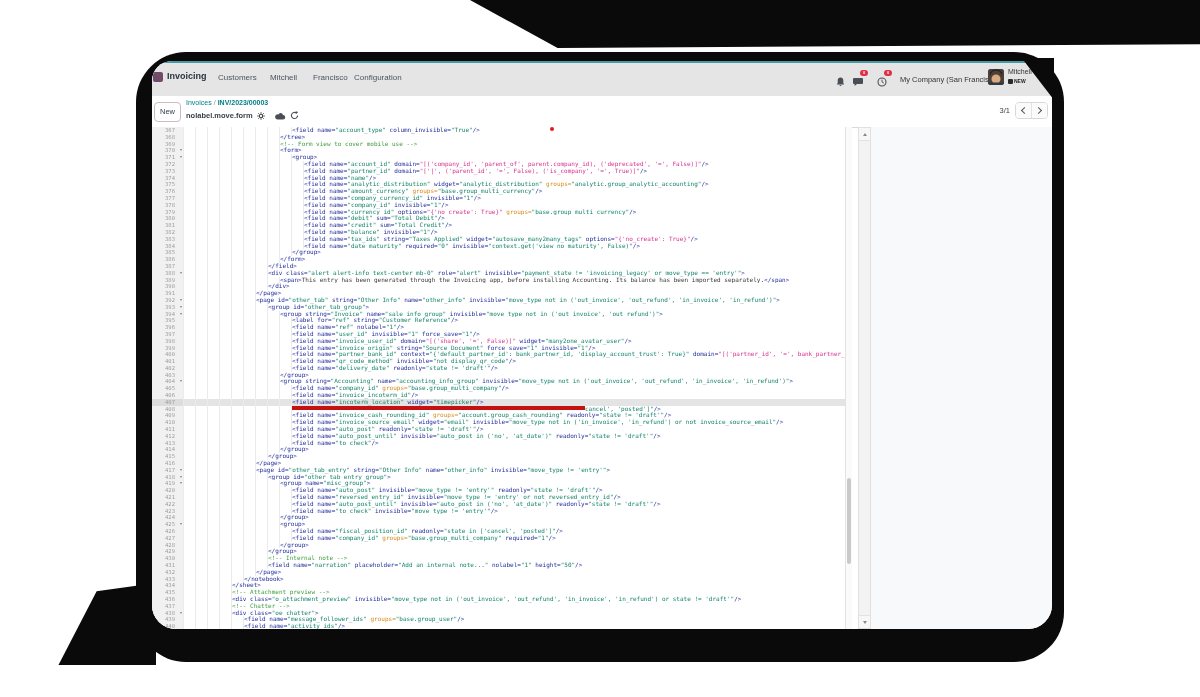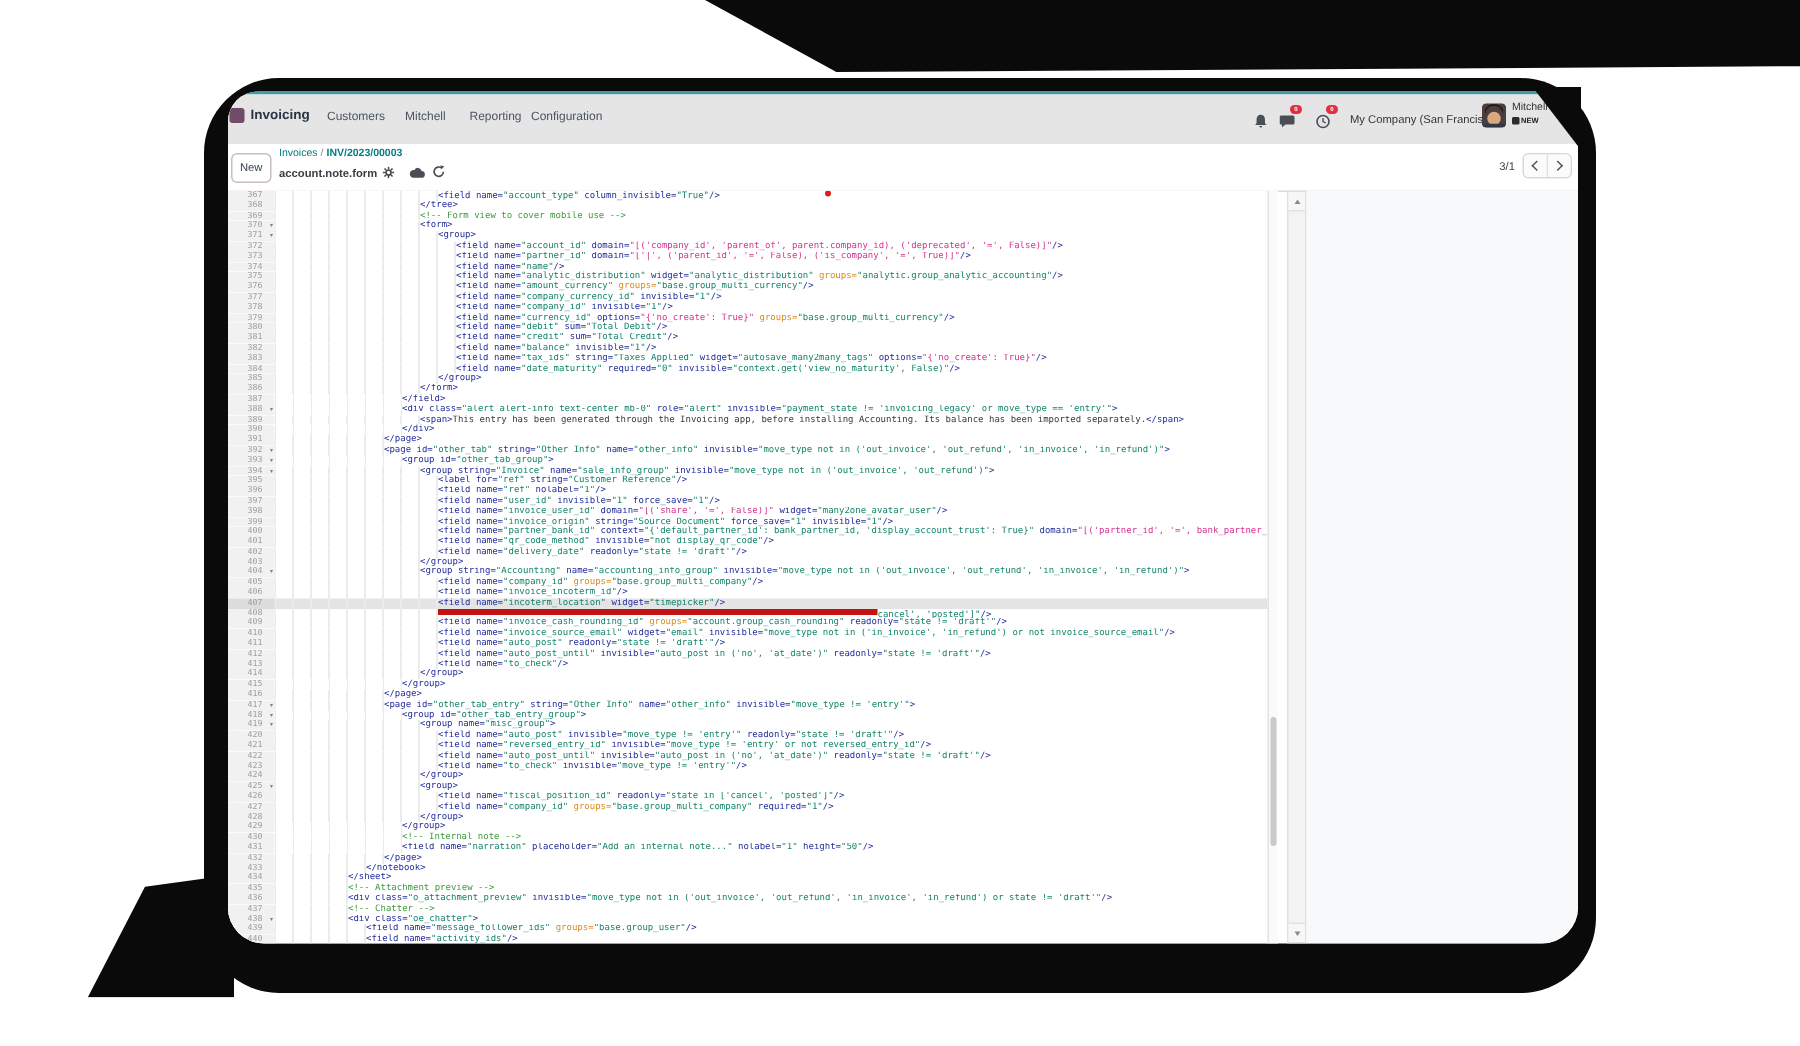--- a/index.html
+++ b/index.html
@@ -96,21 +96,21 @@
 <div class="blob"></div>
 
 <div class="screen">
   <div class="topline"></div>
 
   <div class="navbar">
     <div class="logo"></div>
     <div class="appname">Invoicing</div>
     <span class="menu-item" style="left:66px">Customers</span>
     <span class="menu-item" style="left:118px">Mitchell</span>
-    <span class="menu-item" style="left:161px">Reporting</span>
+    <span class="menu-item" style="left:161px">Francisco</span>
     <span class="menu-item" style="left:202px">Configuration</span>
 
     <span class="nav-ico" style="left:684px">
       <svg width="9" height="10" viewBox="0 0 9 10">
           <path d="M4.5 0.5 C2.8 0.5 1.7 1.8 1.7 3.6 L1.7 6 L0.8 7.4 L8.2 7.4 L7.3 6 L7.3 3.6 C7.3 1.8 6.2 0.5 4.5 0.5 Z M3.5 8 A1 1 0 0 0 5.5 8 Z" fill="#4a4f55"></path>
         </svg>
     </span>
     <span class="nav-ico" style="left:701px">
       <svg width="11" height="10" viewBox="0 0 11 10">
           <path d="M1 1 h8 a1 1 0 0 1 1 1 v4 a1 1 0 0 1 -1 1 h-5 l-2.4 2 v-2 h-0.6 a1 1 0 0 1 -1 -1 v-4 a1 1 0 0 1 1 -1 z" fill="#4a4f55"></path>
@@ -138,21 +138,21 @@
     <span class="uname">Mitchell</span>
     <span class="unew"><span class="sq"></span><span>NEW</span></span>
   </div>
 
   <div class="control">
     <div class="btn-new">New</div>
     <div class="crumb">
       <span class="lnk">Invoices</span><span class="sep">/</span><span class="cur">INV/2023/00003</span>
     </div>
     <div class="viewrow">
-      <span class="viewname">account.note.form</span>
+      <span class="viewname">nolabel.move.form</span>
       <span>
         <svg width="8" height="8" viewBox="0 0 8 8">
             <g stroke="#3f4449" stroke-width="1">
               <line x1="4" y1="0.2" x2="4" y2="1.6"></line>
               <line x1="4" y1="6.4" x2="4" y2="7.8"></line>
               <line x1="0.2" y1="4" x2="1.6" y2="4"></line>
               <line x1="6.4" y1="4" x2="7.8" y2="4"></line>
               <line x1="1.3" y1="1.3" x2="2.3" y2="2.3"></line>
               <line x1="5.7" y1="5.7" x2="6.7" y2="6.7"></line>
               <line x1="1.3" y1="6.7" x2="2.3" y2="5.7"></line>

